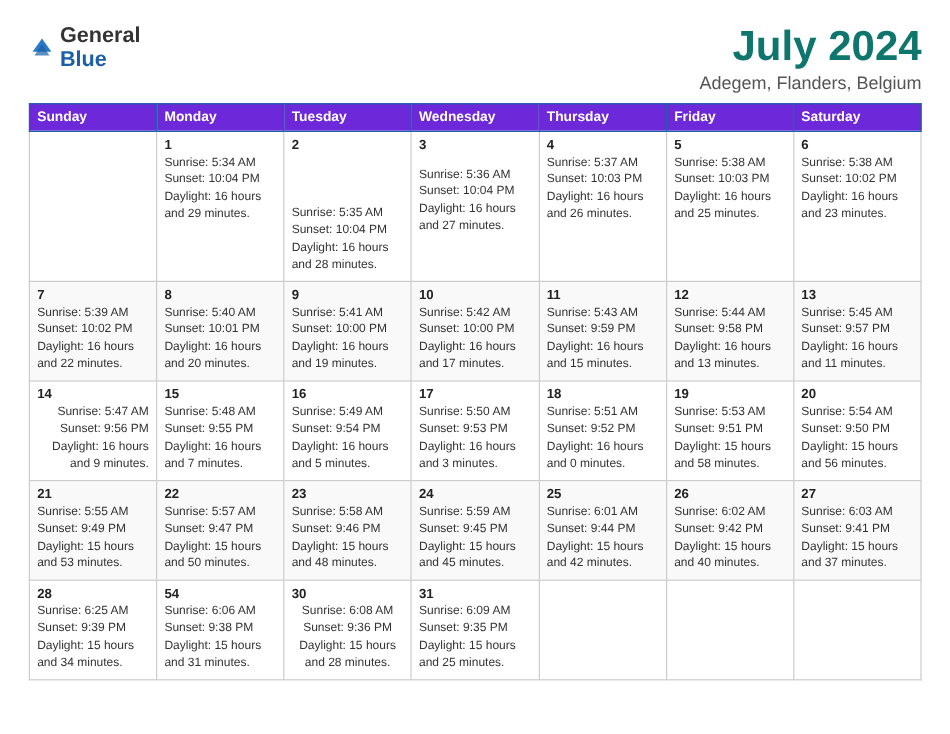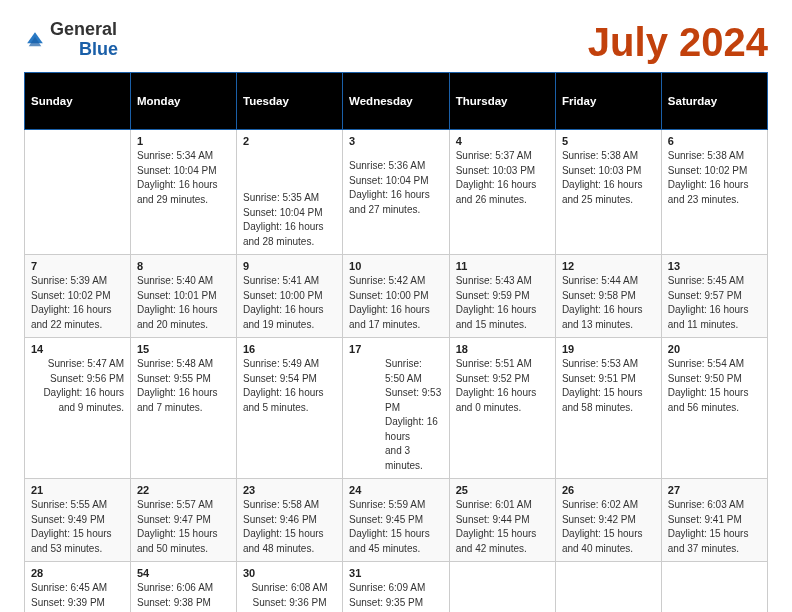--- a/index.html
+++ b/index.html
@@ -31,52 +31,51 @@
       font-size: 18px;
       font-weight: bold;
       color: #333;
       line-height: 1.1;
     }
     .logo-text-blue {
       font-size: 18px;
       font-weight: bold;
       color: #1a5fa8;
       line-height: 1.1;
-      margin-left: 29px;
     }
     .logo-icon {
       width: 22px;
       height: 22px;
     }
     .title-block {
       text-align: right;
     }
     .main-title {
-      font-size: 40px;
-      font-weight: bold;
-      color: #c2410c;
+      font-size: 35px;
+      font-weight: bold;
+      color: #0f766e;
       line-height: 1.1;
     }
     .subtitle {
       font-size: 15px;
       color: #555;
       margin-top: 2px;
     }
     .calendar {
       width: 100%;
       border-collapse: collapse;
       margin-top: 8px;
       font-size: 10.5px;
     }
     .calendar thead tr th {
-      background: #000000;
+      background: #6d28d9;
       color: #fff;
       font-size: 11.5px;
       font-weight: bold;
-      padding: 22px 6px;
+      padding: 5px 6px;
       text-align: left;
       border: 1px solid #1a5fa8;
     }
     .calendar tbody tr td {
       border: 1px solid #ccc;
       vertical-align: top;
       padding: 5px 6px;
       width: 107px;
       min-height: 70px;
       background: #fff;
@@ -110,20 +109,21 @@
         <polygon points="14,4 24,18 4,18" fill="#2979c4"></polygon>
         <polygon points="14,10 22,22 6,22" fill="#1a5fa8" opacity="0.7"></polygon>
       </svg>
       <div>
         <span class="logo-text-general">General</span><br>
         <span class="logo-text-blue">Blue</span>
       </div>
     </div>
     <div class="title-block">
       <div class="main-title">July 2024</div>
+      <div class="subtitle">Adegem, Flanders, Belgium</div>
     </div>
   </div>
 
   <table class="calendar">
     <thead>
       <tr>
         <th>Sunday</th>
         <th>Monday</th>
         <th>Tuesday</th>
         <th>Wednesday</th>
@@ -246,21 +246,21 @@
           </td>
           <td>
             <span class="day-number">16</span>
             <div class="day-info" style="white-space: pre-line;">Sunrise: 5:49 AM
 Sunset: 9:54 PM
 Daylight: 16 hours
 and 5 minutes.</div>
           </td>
           <td>
             <span class="day-number">17</span>
-            <div class="day-info" style="white-space: pre-line; margin-left: 36px;">Sunrise: 5:50 AM
+            <div class="day-info" style="white-space: pre-line;">Sunrise: 5:50 AM
 Sunset: 9:53 PM
 Daylight: 16 hours
 and 3 minutes.</div>
           </td>
           <td>
             <span class="day-number">18</span>
             <div class="day-info" style="white-space: pre-line;">Sunrise: 5:51 AM
 Sunset: 9:52 PM
 Daylight: 16 hours
 and 0 minutes.</div>
@@ -327,21 +327,21 @@
             <span class="day-number">27</span>
             <div class="day-info" style="white-space: pre-line;">Sunrise: 6:03 AM
 Sunset: 9:41 PM
 Daylight: 15 hours
 and 37 minutes.</div>
           </td>
         </tr>
         <tr>
           <td>
             <span class="day-number">28</span>
-            <div class="day-info" style="white-space: pre-line;">Sunrise: 6:45 AM
+            <div class="day-info" style="white-space: pre-line;">Sunrise: 6:25 AM
 Sunset: 9:39 PM
 Daylight: 15 hours
 and 34 minutes.</div>
           </td>
           <td>
             <span class="day-number">54</span>
             <div class="day-info" style="white-space: pre-line;">Sunrise: 6:06 AM
 Sunset: 9:38 PM
 Daylight: 15 hours
 and 31 minutes.</div>

